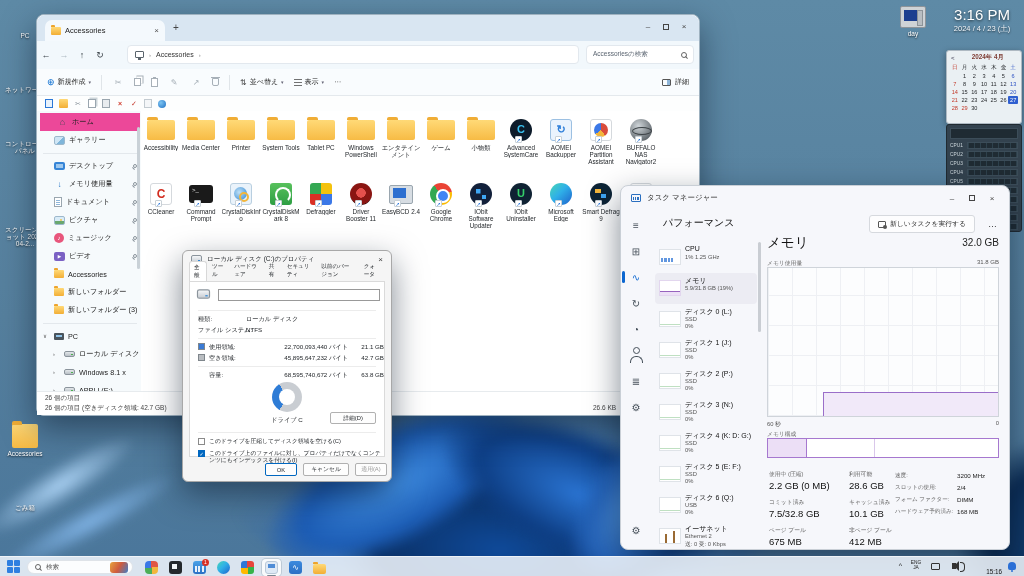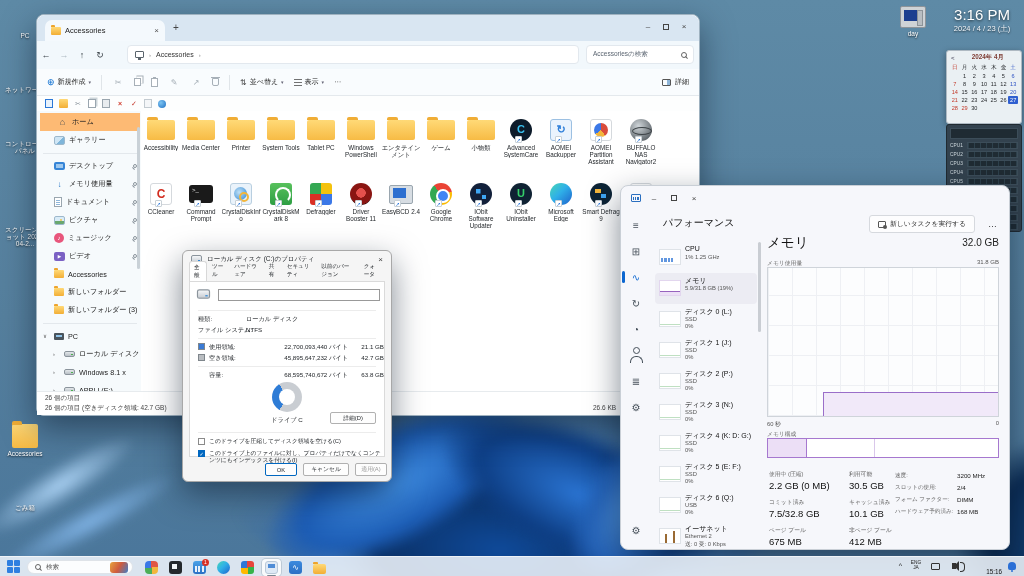--- a/index.html
+++ b/index.html
@@ -102,21 +102,21 @@
   .ct-cut{color:#8a949c;}
   .ct-copy{border:1px solid #9aa6af;background:#fff;width:7px;box-shadow:1.5px -1.5px 0 0 #cdd5da;}
   .ct-paste{border:1px solid #9aa6af;background:#e8ecef;width:7px;}
   .ct-x{color:#d03a2b;font-weight:bold;}
   .ct-check{color:#c43a2e;}
   .ct-blank{border:1px solid #c3cbd1;background:#f4f6f8;width:8px;}
   .ct-globe{width:8px;height:8px;border-radius:50%;background:radial-gradient(circle at 35% 35%,#7cc4f2,#1f6fc2);}
   #ex-body{position:absolute;left:0;top:96px;right:0;bottom:24px;background:#fff;}
   #ex-nav{position:absolute;left:0;top:0;width:106px;bottom:0;background:#f6fafc;padding-top:2px;overflow:hidden;}
   .sitem{display:flex;align-items:center;height:18px;padding:0 4px 0 6px;gap:4px;position:relative;}
-  .sitem.sel{background:#fdba74;border-radius:0;margin:0 3px;}
+  .sitem.sel{background:#ec4899;border-radius:0;margin:0 3px;}
   .sitem.child{padding-left:16px;}
   .sitem.sep{height:8px;}
   .sitem.sep::after{content:"";position:absolute;left:6px;right:6px;top:4px;height:1px;background:#e3e8ec;}
   .scaret{width:7px;font-size:5.5px;color:#555;flex:none;}
   .slabel{font-size:7.2px;color:#222;white-space:nowrap;overflow:hidden;flex:1;}
   .pin{display:none;}
   .pin.pinned{display:block;width:4px;height:4px;border:1px solid #8a949c;border-radius:50%;position:relative;margin-right:2px;}
   .pin.pinned::after{content:"";position:absolute;left:-2px;bottom:-2px;width:3px;height:1px;background:#8a949c;transform:rotate(45deg);}
   .sic{width:11px;height:10px;flex:none;position:relative;display:flex;align-items:center;justify-content:center;}
   .ic-home::before{content:"⌂";font-size:9px;color:#3c4750;}
@@ -884,20 +884,21 @@
       <span class="cbl" style="left:19px;top:168px">このドライブ上のファイルに対し、プロパティだけでなくコンテンツにもインデックスを付ける(I)</span>
     </div>
     <span class="pbtn" id="pr-ok">OK</span>
     <span class="pbtn" id="pr-cancel">キャンセル</span>
     <span class="pbtn" id="pr-apply">適用(A)</span>
   </div>
 
   <div id="tm" class="win">
     <div id="tm-title">
       <span class="tm-ic"></span>
+      <span class="t">タスク マネージャー</span>
       <span class="ctr">
         <span class="wc-btn">–</span>
         <span class="wc-sq"></span>
         <span class="wc-btn">×</span>
       </span>
     </div>
     <div id="tm-rail">
 
     <div class="ritem">
           <span class="rg r-menu" style="display:contents"></span>
@@ -1013,21 +1014,21 @@
           <span class="d"></span>
         </div>
       <div id="mem-stats">
 
       <div class="stat">
             <div class="sl">使用中 (圧縮)</div>
             <div class="sv">2.2 GB (0 MB)</div>
           </div>
           <div class="stat">
             <div class="sl">利用可能</div>
-            <div class="sv">30.5 GB</div>
+            <div class="sv">28.6 GB</div>
           </div>
           <div class="stat">
             <div class="sl">コミット済み</div>
             <div class="sv">7.5/32.8 GB</div>
           </div>
           <div class="stat">
             <div class="sl">キャッシュ済み</div>
             <div class="sv">10.1 GB</div>
           </div>
           <div class="stat">

